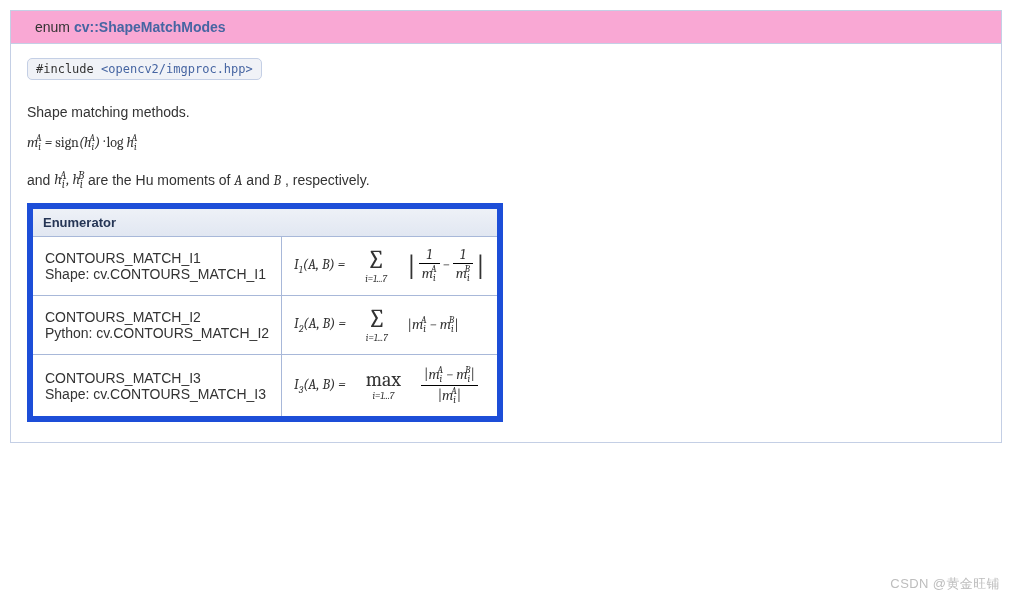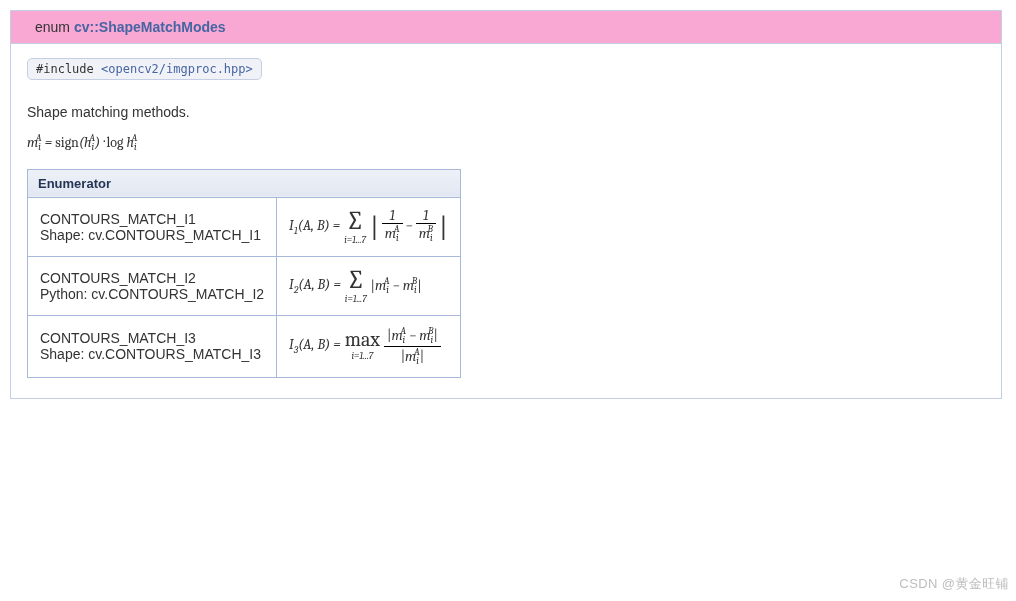--- a/index.html
+++ b/index.html
@@ -73,21 +73,21 @@
     margin: 10px 0;
   }
   .formula-block {
     margin: 10px 0 12px 0;
     font-family: Cambria, "Times New Roman", serif;
   }
   .formula-line {
     line-height: 1.7;
   }
   .enum-table {
-    border: 1px solid #1d4ed8;
+    border: 6px solid #1d4ed8;
     border-collapse: collapse;
     margin-top: 12px;
     width: auto;
   }
   .enum-table th {
     background: linear-gradient(#eef1f7, #e1e7f2);
     border: 1px solid #a8b8d9;
     padding: 6px 10px;
     text-align: left;
     font-weight: bold;
@@ -137,26 +137,26 @@
   .frac .bar { display: block; border-top: 1px solid #000; }
   .frac .den { display: block; padding: 0 3px; }
   .absbar {
     display: inline-block;
     vertical-align: middle;
     font-style: normal;
   }
   .eq {
     display: inline-flex;
     align-items: center;
-    gap: 4px;
+    gap: 20px;
   }
   .watermark {
     position: fixed;
     bottom: 8px;
-    right: 7px;
+    right: 16px;
     color: #bdbdbd;
     font-size: 13px;
     font-family: Arial, sans-serif;
     letter-spacing: 0.4px;
     pointer-events: none;
   }
 </style>
 </head>
 <body>
 
@@ -174,20 +174,23 @@
       <span>#include </span><span class="hdr">&lt;opencv2/imgproc.hpp&gt;</span>
     </div>
 
     <p>Shape matching methods.</p>
 
 
     <div class="formula-block math">
       <div class="formula-line">m<sub>i</sub><sup style="margin-left:-5px">A</sup> = <span class="rm">sign</span>(h<sub>i</sub><sup style="margin-left:-5px">A</sup>) · <span class="rm">log</span> h<sub>i</sub><sup style="margin-left:-5px">A</sup></div>
     </div>
 
+    <p>
+      <span>and </span><span class="inline-math">h<sub>i</sub><sup style="margin-left:-5px">A</sup>, h<sub>i</sub><sup style="margin-left:-5px">B</sup></span><span> are the Hu moments of </span><span class="inline-math">A</span><span> and </span><span class="inline-math">B</span><span> , respectively.</span>
+    </p>
 
     <table class="enum-table">
       <thead>
         <tr>
           <th colspan="2">Enumerator</th>
         </tr>
       </thead>
       <tbody>
           <tr>
             <td class="enum-name">

